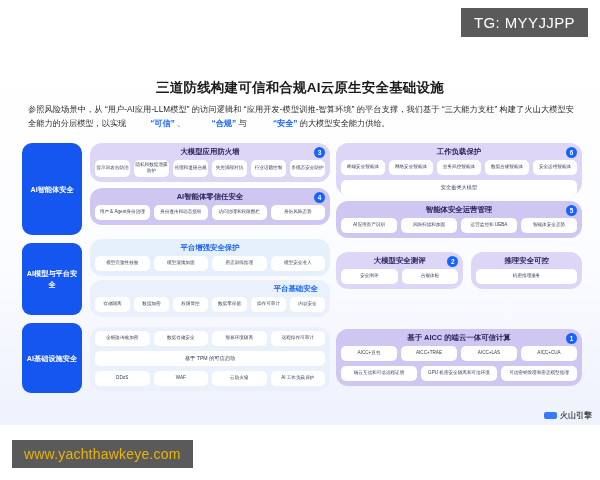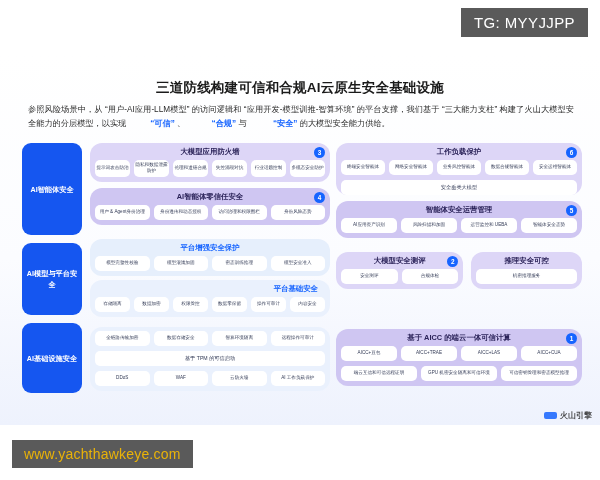--- a/index.html
+++ b/index.html
@@ -38,21 +38,21 @@
   .hl{color:#1664ff;font-weight:bold;margin-left:24px;}
   
   .board{position:absolute;left:22px;top:88px;width:560px;height:268px;}
   .rail{
     position:absolute;left:0;width:60px;
     background:#1556f0;border-radius:9px;
     color:#ffffff;font-size:7.2px;font-weight:bold;
     display:flex;align-items:center;justify-content:center;text-align:center;
     line-height:11px;padding:0 4px;box-sizing:border-box;
   }
-  .rail.r1{top:0;height:92px;}
+  .rail.r1{top:0;height:92px;border-radius:10px;}
   .rail.r2{top:100px;height:72px;}
   .rail.r3{top:180px;height:70px;}
 
   .col-mid{position:absolute;left:68px;width:240px;}
   .col-right{position:absolute;left:314px;width:246px;}
 
   .panel{border-radius:12px;box-sizing:border-box;position:relative;}
   .panel.purple{background:#ddd6f7;}
   .panel.lilac{background:#cfc6f2;}
   .panel.blue{background:#e6effc;}

